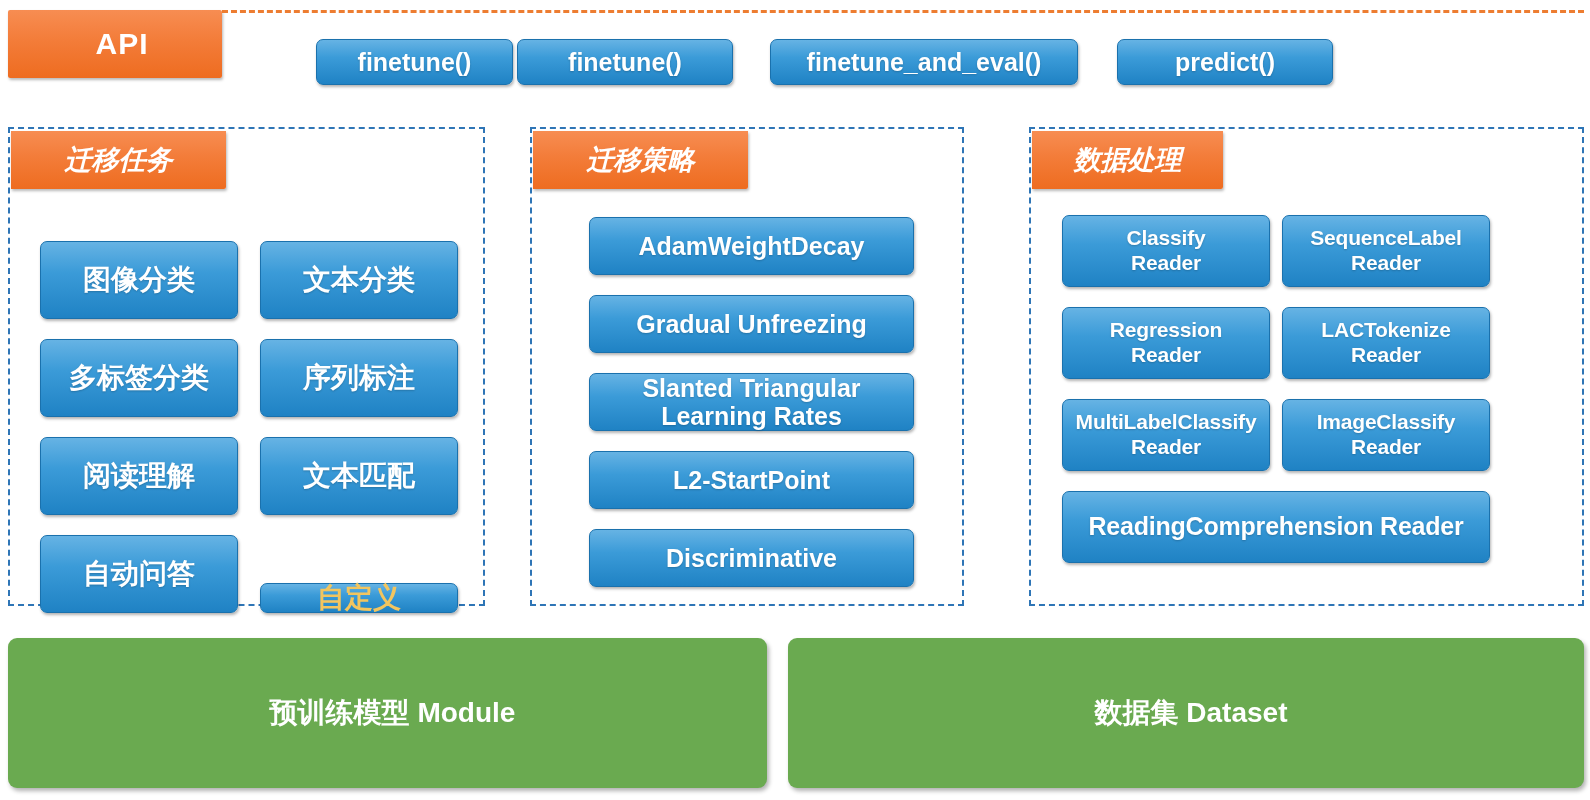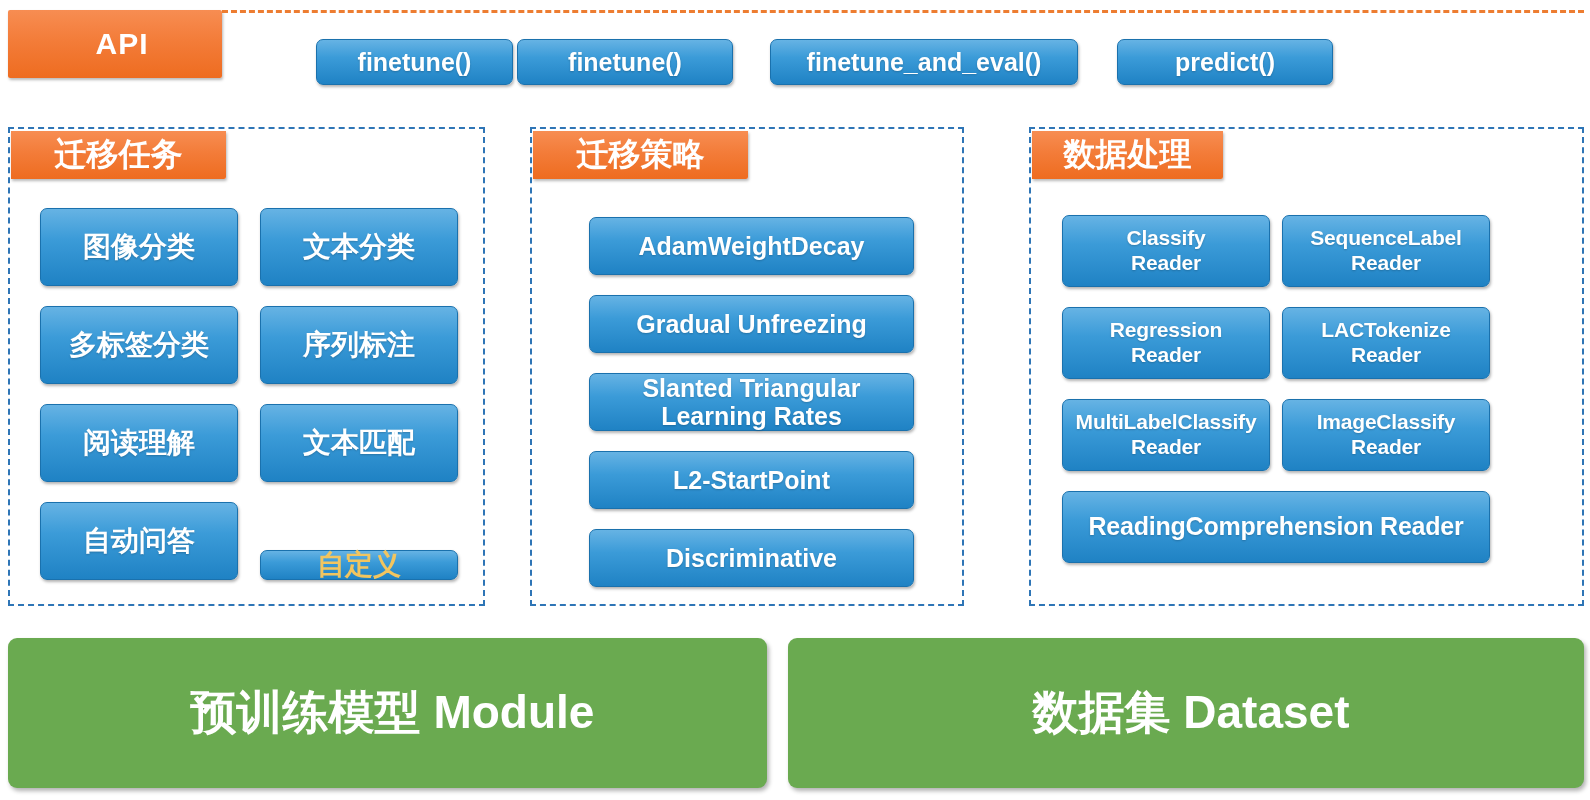--- a/index.html
+++ b/index.html
@@ -33,30 +33,31 @@
   #btn-evaluate          { left:517px;  width:216px; }
   #btn-finetune-and-eval { left:770px;  width:308px; }
   #btn-predict           { left:1117px; width:216px; }
 
   
   .panel { top:127px; height:479px; border:2px dashed #2E75B6; background:#fff; }
   #panel-tasks      { left:8px;    width:477px; }
   #panel-strategies { left:530px;  width:434px; }
   #panel-readers    { left:1029px; width:555px; }
   .panel-header {
-    position:absolute; top:2px; left:1px; height:48px; font-size:32px;
+    position:absolute; top:2px; left:1px; height:58px; font-size:27px;
     border-radius:0 0 2px 0;
+    font-style:italic;
   }
   #hdr-tasks      { width:215px; }
   #hdr-strategies { width:215px; }
   #hdr-readers    { width:191px;text-align:right; }
 
   
   #tasks-grid {
-    position:absolute; left:30px; top:79px;
+    position:absolute; left:30px; top:112px;
     display:grid; grid-template-columns:198px 198px; grid-auto-rows:78px;
     column-gap:22px; row-gap:20px;
   }
   .task-btn { font-size:28px; }
   .task-btn.custom { color:#F2C55F; text-shadow:none;margin-top:48px; }
 
   
   #strategies-col {
     position:absolute; left:57px; top:88px; width:325px;
     display:flex; flex-direction:column; gap:20px;
@@ -68,21 +69,21 @@
     position:absolute; left:31px; top:86px;
     display:grid; grid-template-columns:208px 208px; grid-auto-rows:72px;
     column-gap:12px; row-gap:20px;
   }
   .reader-btn { font-size:21px; line-height:1.18; white-space:pre-line; letter-spacing:-0.2px; }
   .reader-btn.wide { grid-column:1 / -1; font-size:25px; white-space:normal; }
 
   
   .green-bar {
     top:638px; height:150px; background:#6aaa50; border-radius:9px;
-    color:#fff; font-weight:bold; font-size:46px;
+    color:#fff; font-weight:bold; font-size:28px;
     display:flex; align-items:center; justify-content:center;
     box-shadow:2px 3px 4px rgba(0,0,0,.3);
     padding-left:10px;
   }
   #bar-module  { left:8px;   width:759px; }
   #bar-dataset { left:788px; width:796px; }
 </style>
 </head>
 <body>
 

